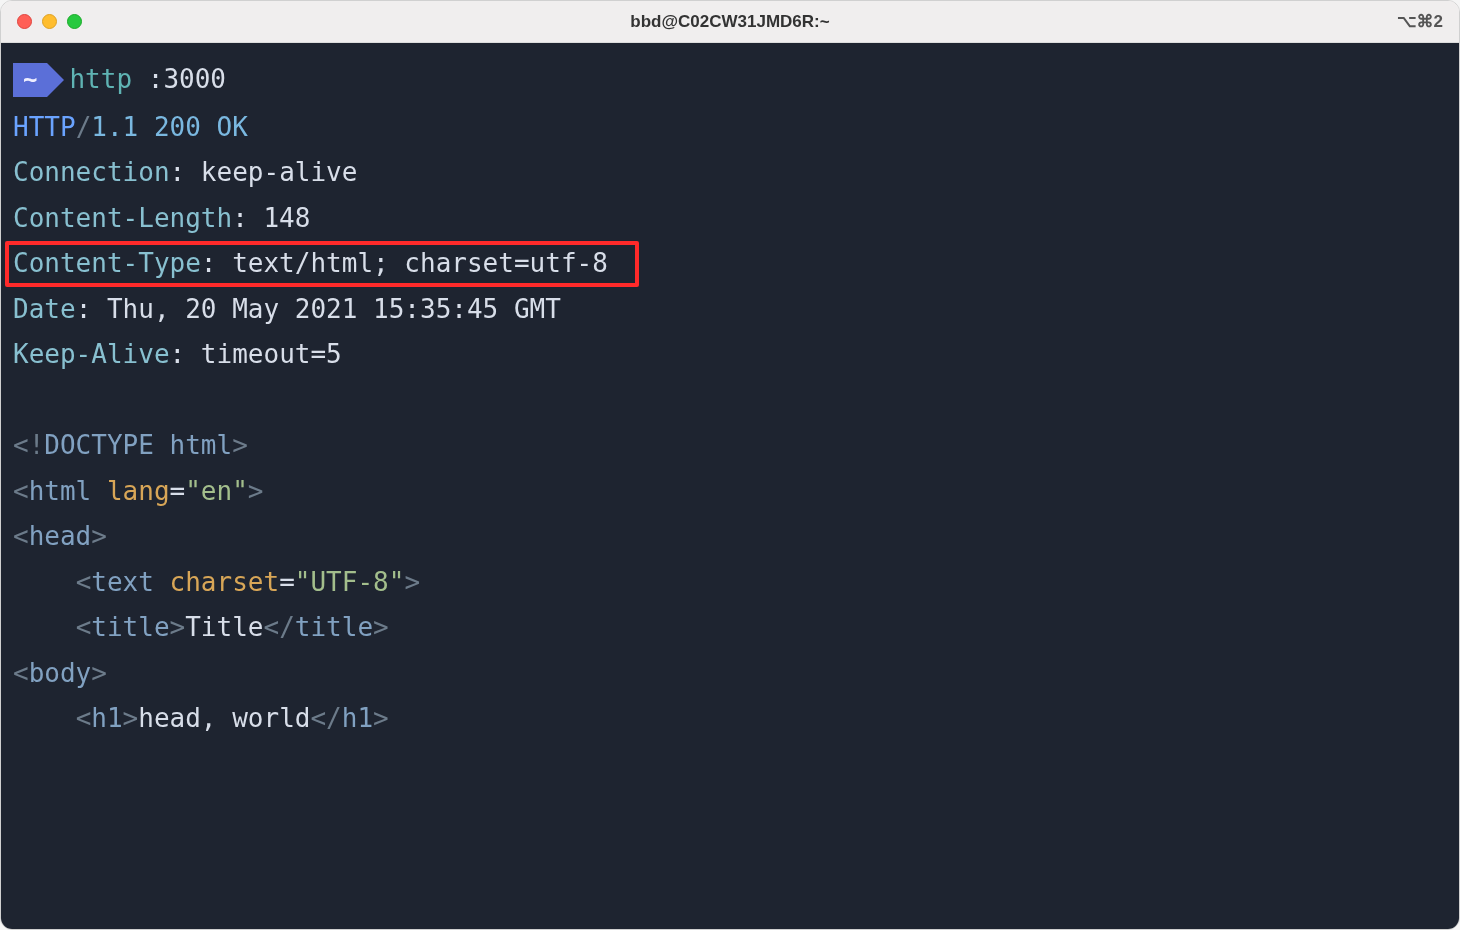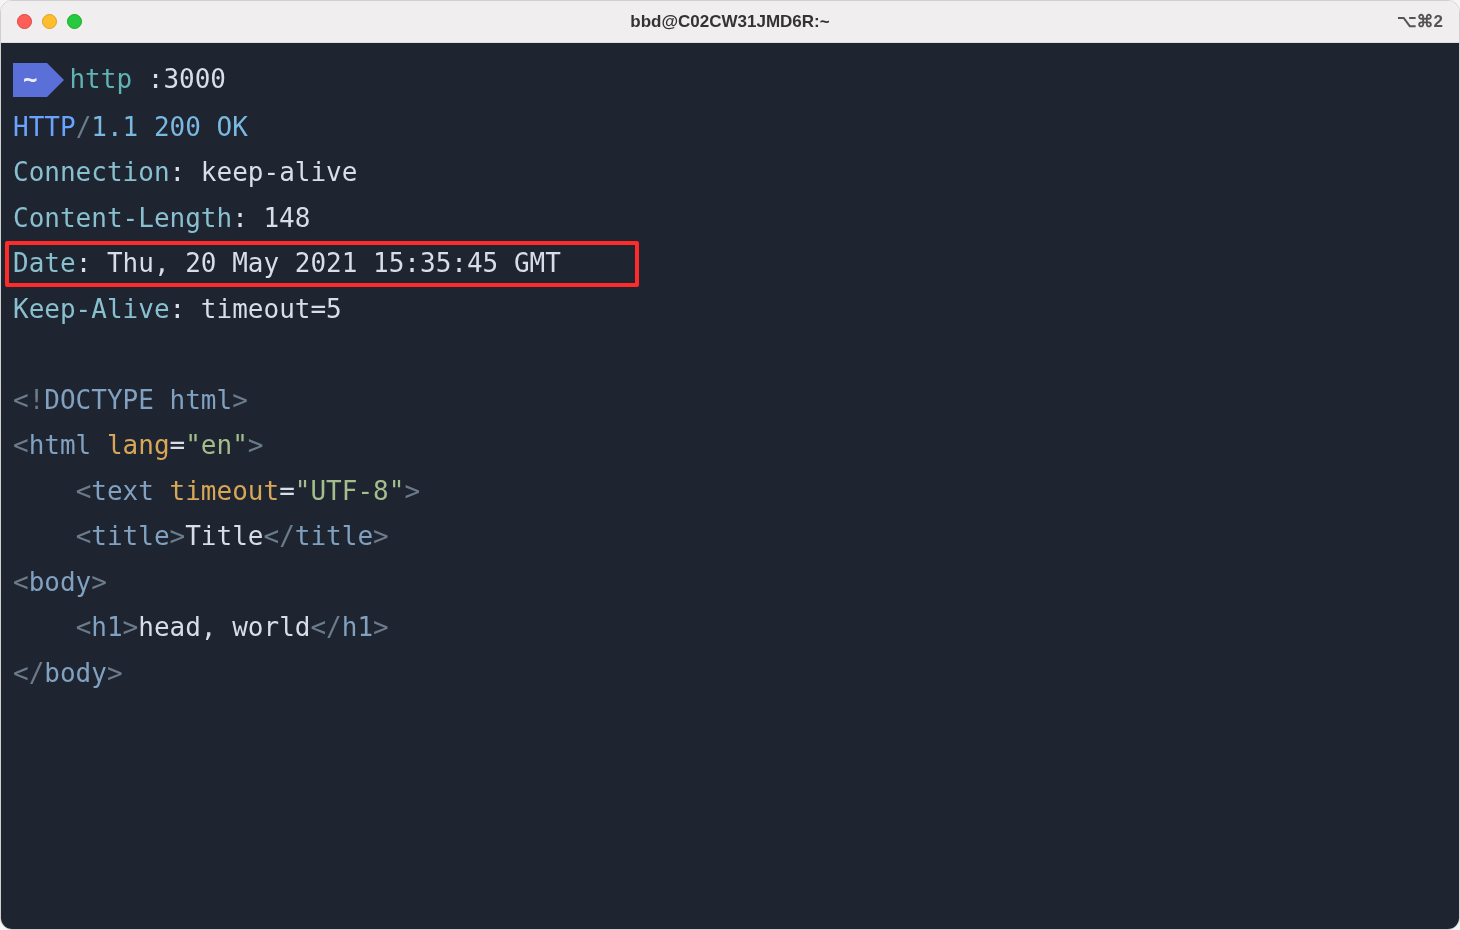--- a/index.html
+++ b/index.html
@@ -147,40 +147,41 @@
         <span class="c-white">&nbsp;</span>
         <span class="cmd-arg">:3000</span>
     </div>
 
     <div class="line"><span class="c-blue">HTTP</span><span class="c-gray">/</span><span class="c-lightblue">1.1</span><span> </span><span class="c-lightblue">200 OK</span></div>
 
     <div class="line"><span class="c-cyan">Connection</span><span class="c-white">: </span><span class="c-white">keep-alive</span></div>
 
     <div class="line"><span class="c-cyan">Content-Length</span><span class="c-white">: </span><span class="c-white">148</span></div>
 
+    <div class="line"><span class="c-cyan">Content-Type</span><span class="c-white">: </span><span class="c-white">text/html; charset=utf-8</span></div>
 
     <div class="line"><span class="c-cyan">Date</span><span class="c-white">: </span><span class="c-white">Thu, 20 May 2021 15:35:45 GMT</span></div>
 
     <div class="line"><span class="c-cyan">Keep-Alive</span><span class="c-white">: </span><span class="c-white">timeout=5</span></div>
 
     <div class="line">&nbsp;</div>
 
     <div class="line"><span class="c-gray">&lt;!</span><span class="c-tag">DOCTYPE</span><span class="c-tag"> html</span><span class="c-gray">&gt;</span></div>
 
     <div class="line"><span class="c-gray">&lt;</span><span class="c-tag">html</span><span> </span><span class="c-attr">lang</span><span class="c-white">=</span><span class="c-str">"en"</span><span class="c-gray">&gt;</span></div>
 
+    <div class="line"><span class="c-gray">&lt;</span><span class="c-tag">head</span><span class="c-gray">&gt;</span></div>
 
-    <div class="line"><span>    </span><span class="c-gray">&lt;</span><span class="c-tag">text</span><span> </span><span class="c-attr">timeout</span><span class="c-white">=</span><span class="c-str">"UTF-8"</span><span class="c-gray">&gt;</span></div>
+    <div class="line"><span>    </span><span class="c-gray">&lt;</span><span class="c-tag">text</span><span> </span><span class="c-attr">charset</span><span class="c-white">=</span><span class="c-str">"UTF-8"</span><span class="c-gray">&gt;</span></div>
 
     <div class="line"><span>    </span><span class="c-gray">&lt;</span><span class="c-tag">title</span><span class="c-gray">&gt;</span><span class="c-white">Title</span><span class="c-gray">&lt;/</span><span class="c-tag">title</span><span class="c-gray">&gt;</span></div>
 
 
     <div class="line"><span class="c-gray">&lt;</span><span class="c-tag">body</span><span class="c-gray">&gt;</span></div>
 
     <div class="line"><span>    </span><span class="c-gray">&lt;</span><span class="c-tag">h1</span><span class="c-gray">&gt;</span><span class="c-white">head, world</span><span class="c-gray">&lt;/</span><span class="c-tag">h1</span><span class="c-gray">&gt;</span></div>
 
-    <div class="line"><span class="c-gray">&lt;/</span><span class="c-tag">body</span><span class="c-gray">&gt;</span></div>
 
 
     <div class="hl-border" style="left:4px; top:198px; width:634px; height:46px;"></div>
 
   </div>
 </div>
 
 </body></html>

